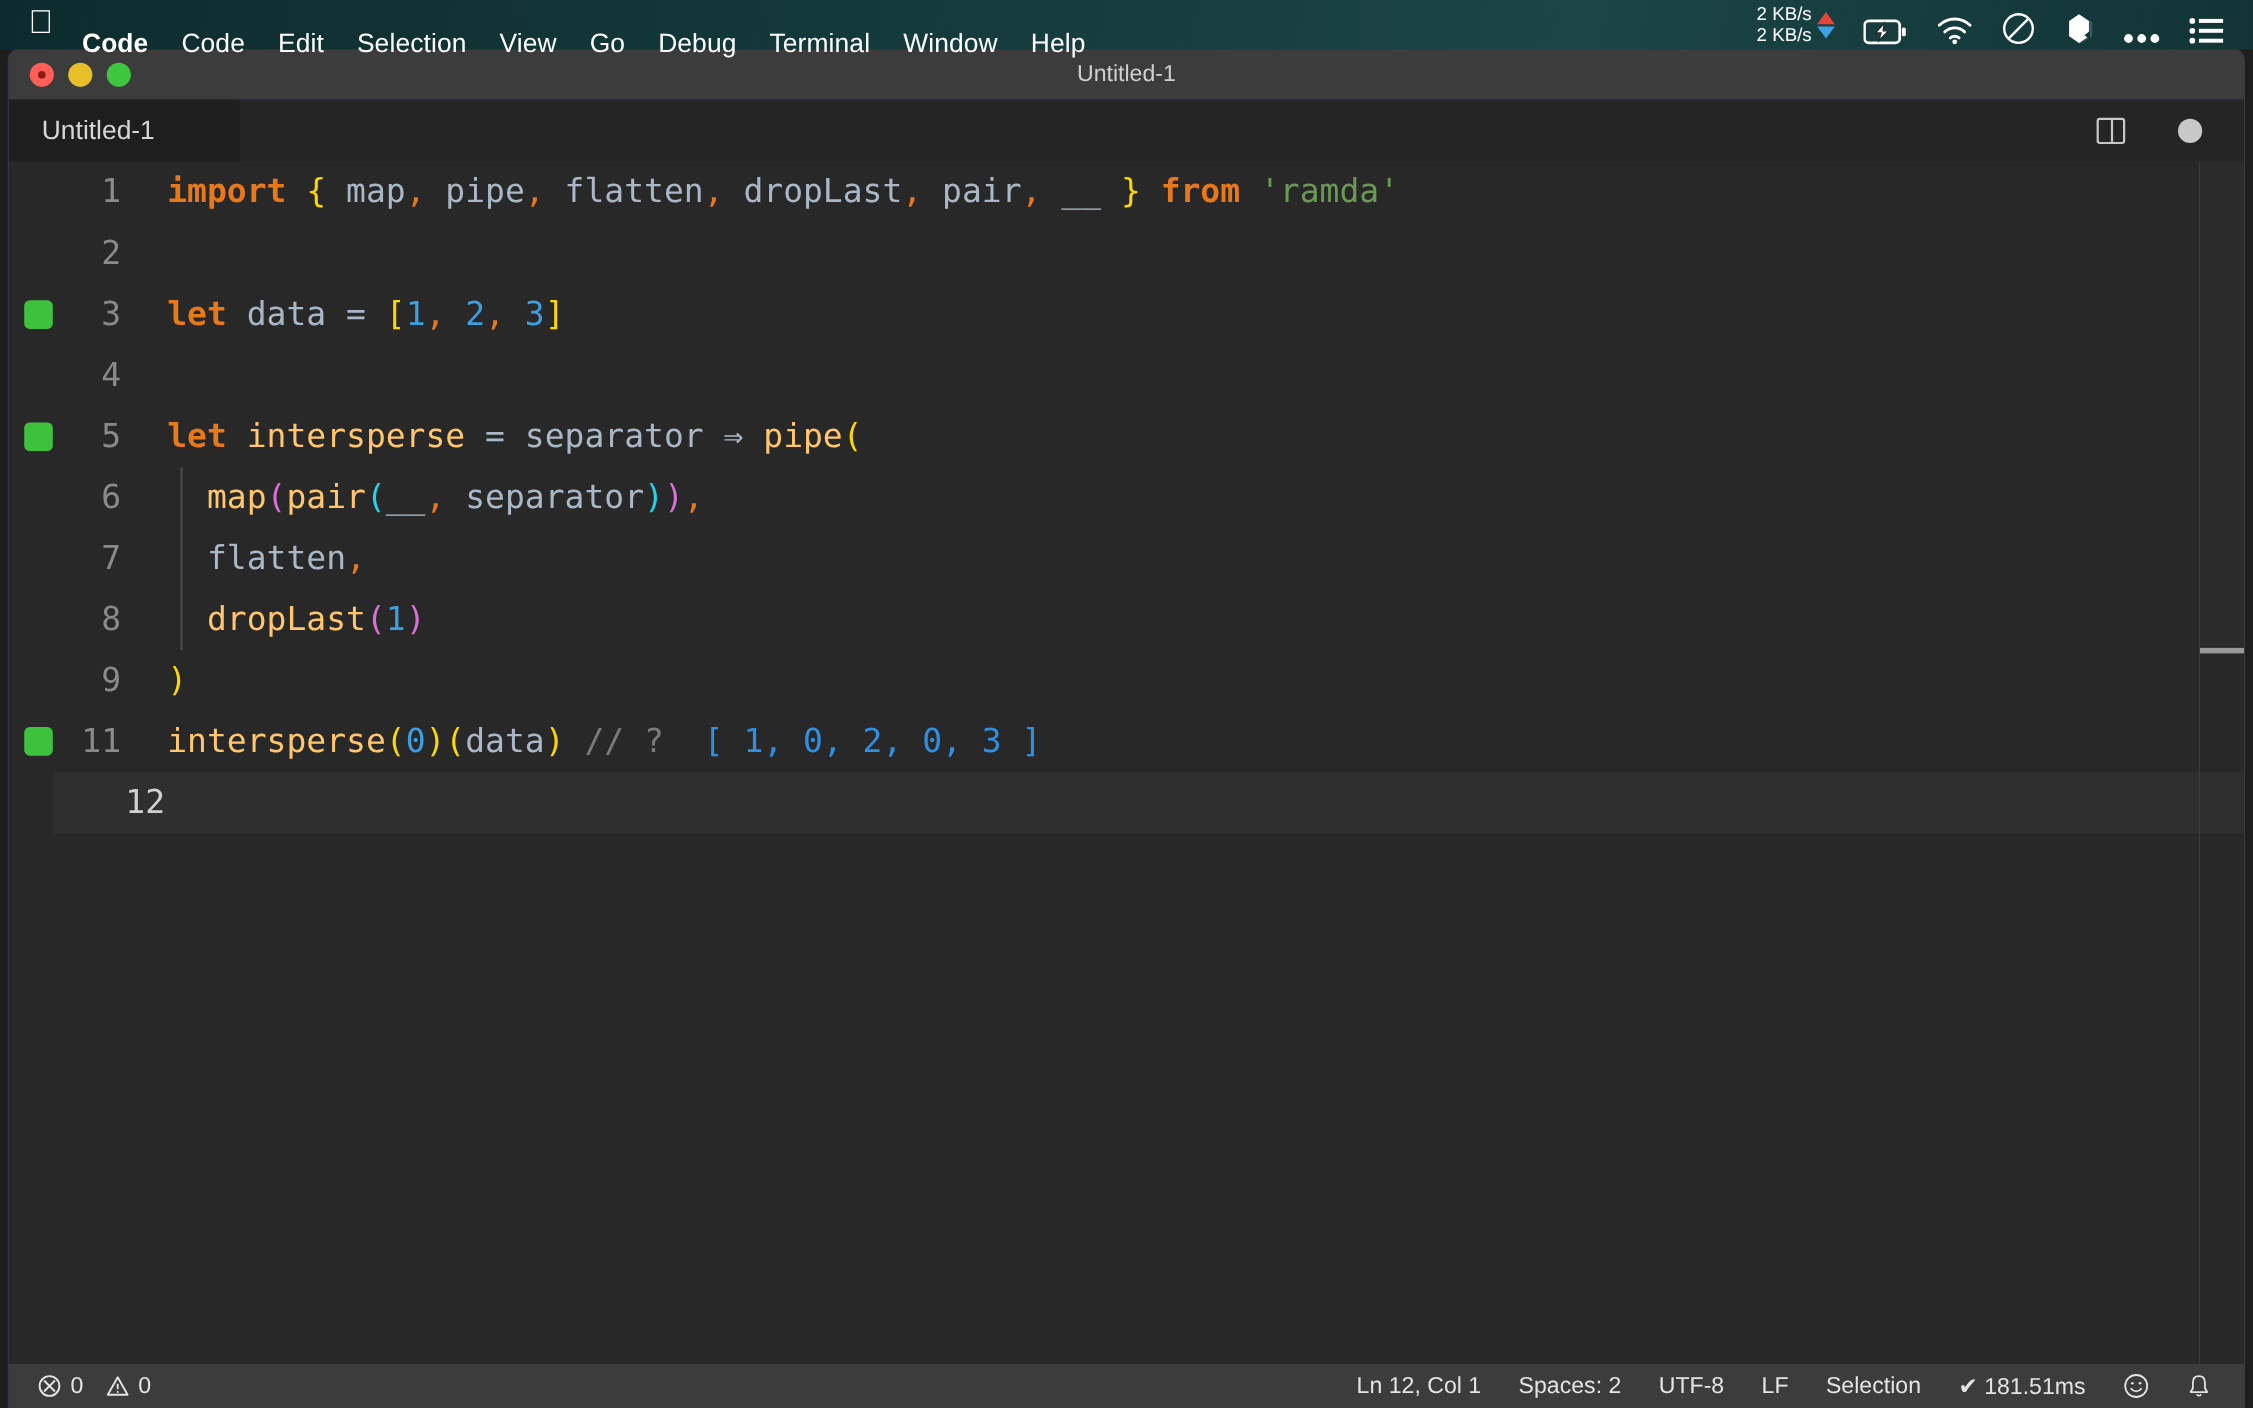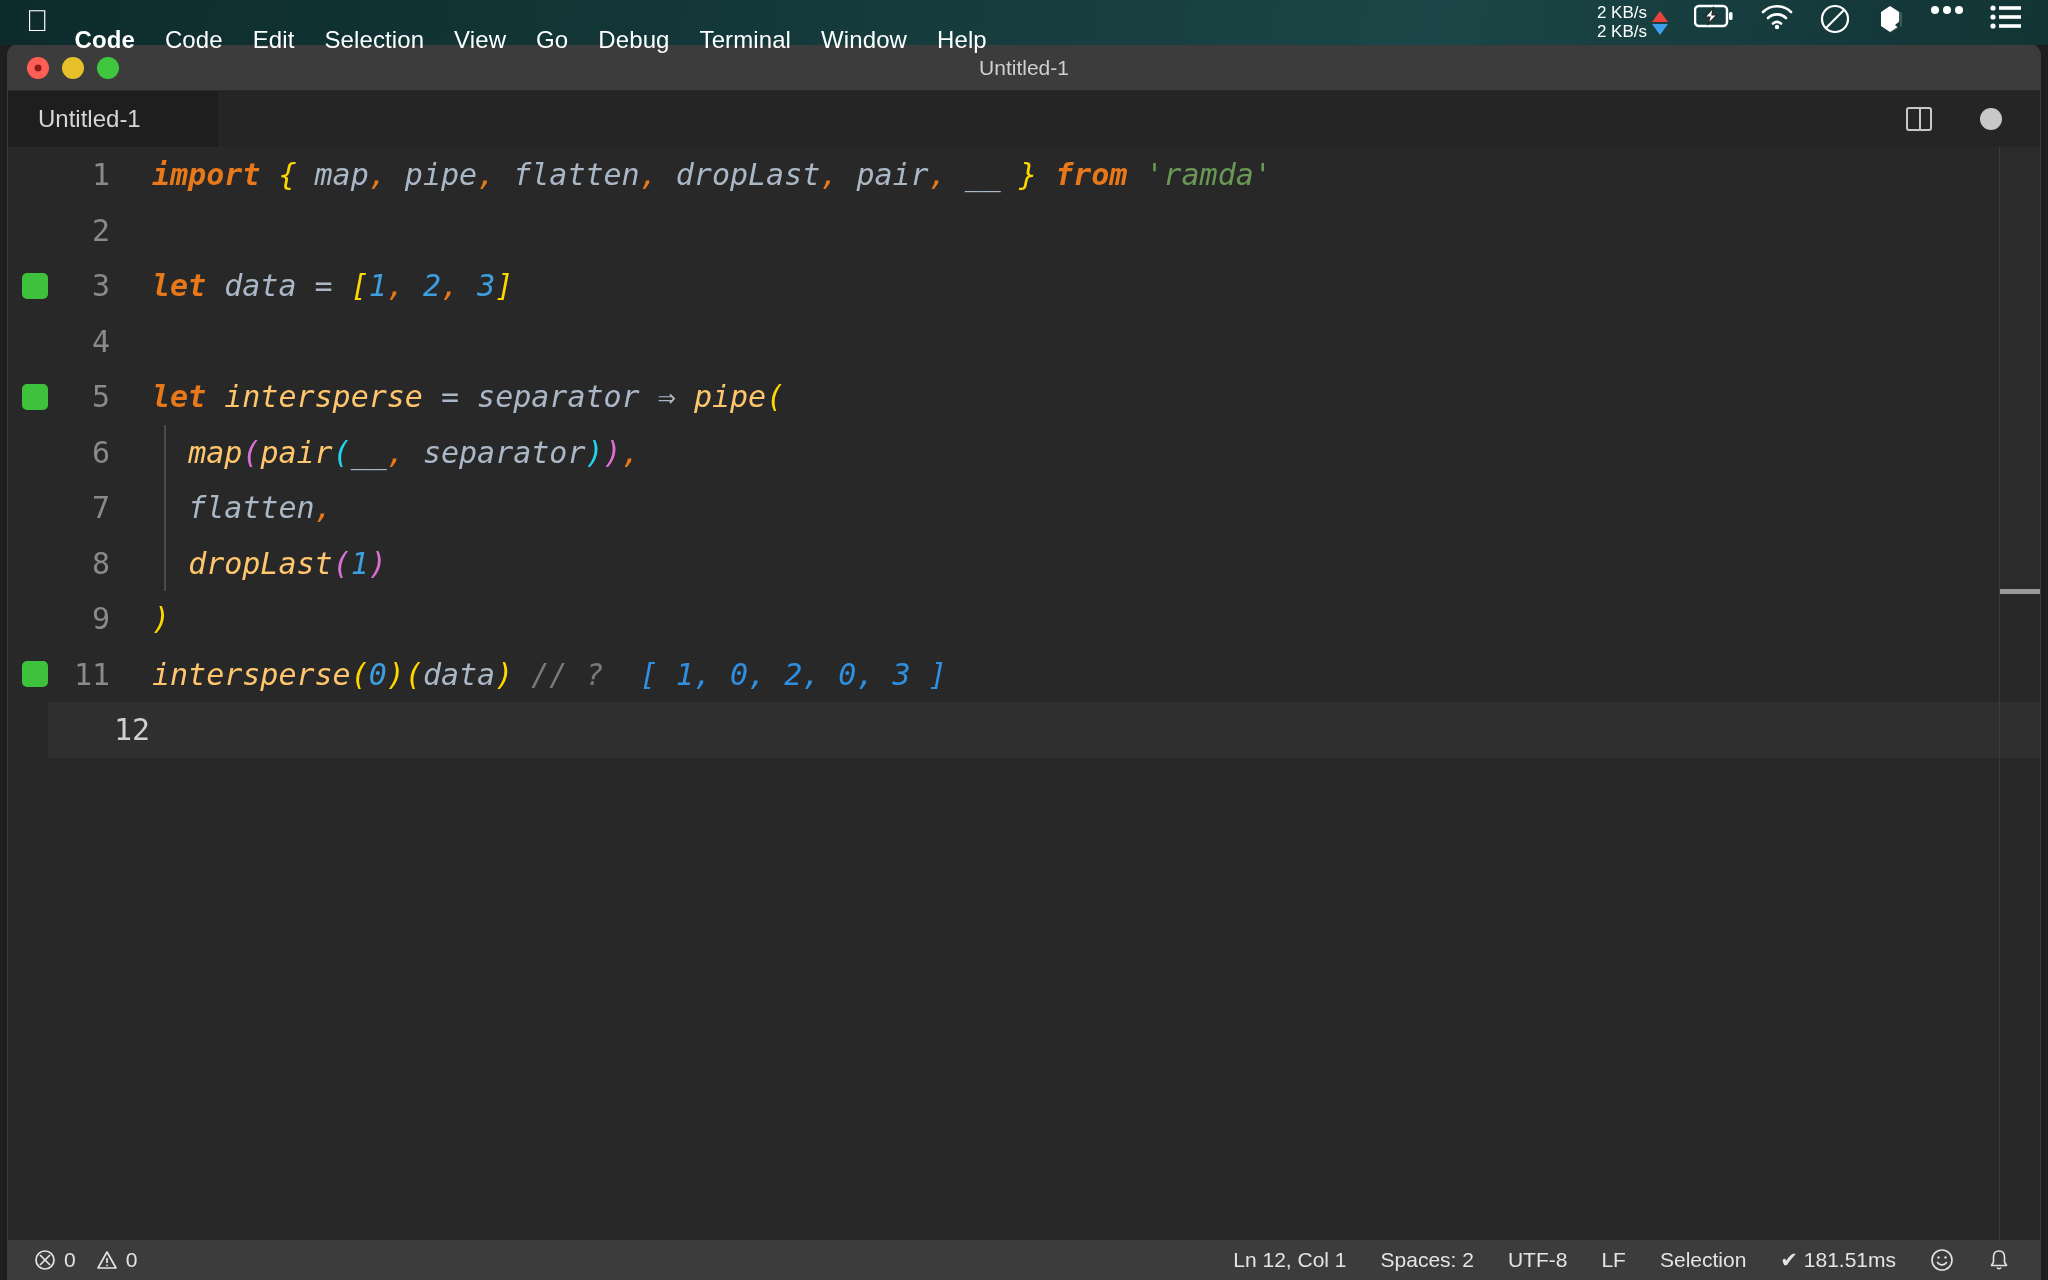--- a/index.html
+++ b/index.html
@@ -38,21 +38,21 @@
     letter-spacing: 0.1px;
     white-space: nowrap;
     color: #ffffff;
     margin-top: 35px;
   }
   .menu-item.app-name { font-weight: bold; padding-left: 0; }
 
   #menubar-right {
     margin-left: auto;
     display: flex;
-    align-items: flex-start;
+    align-items: flex-end;
     gap: 26px;
     padding-right: 8px;
   }
   .net-speed {
     display: flex;
     align-items: center;
     gap: 5px;
     font-size: 17px;
     line-height: 1.08;
   }
@@ -189,21 +189,21 @@
   .linenum {
     width: 142px;
     text-align: right;
     padding-right: 40px;
     color: #8a8a8a;
     font-family: "DejaVu Sans Mono", monospace;
     font-size: 30px;
     flex: none;
   }
   .code-line.current .linenum { color: #d0d0d0; }
-  .code-text { padding-left: 2px; font-style: italic; }
+  .code-text { padding-left: 2px; }
   .indent-guide {
     position: absolute;
     left: 156px;
     top: 0;
     width: 2px;
     height: 100%;
     background: #4a4a4a;
   }
 
   

